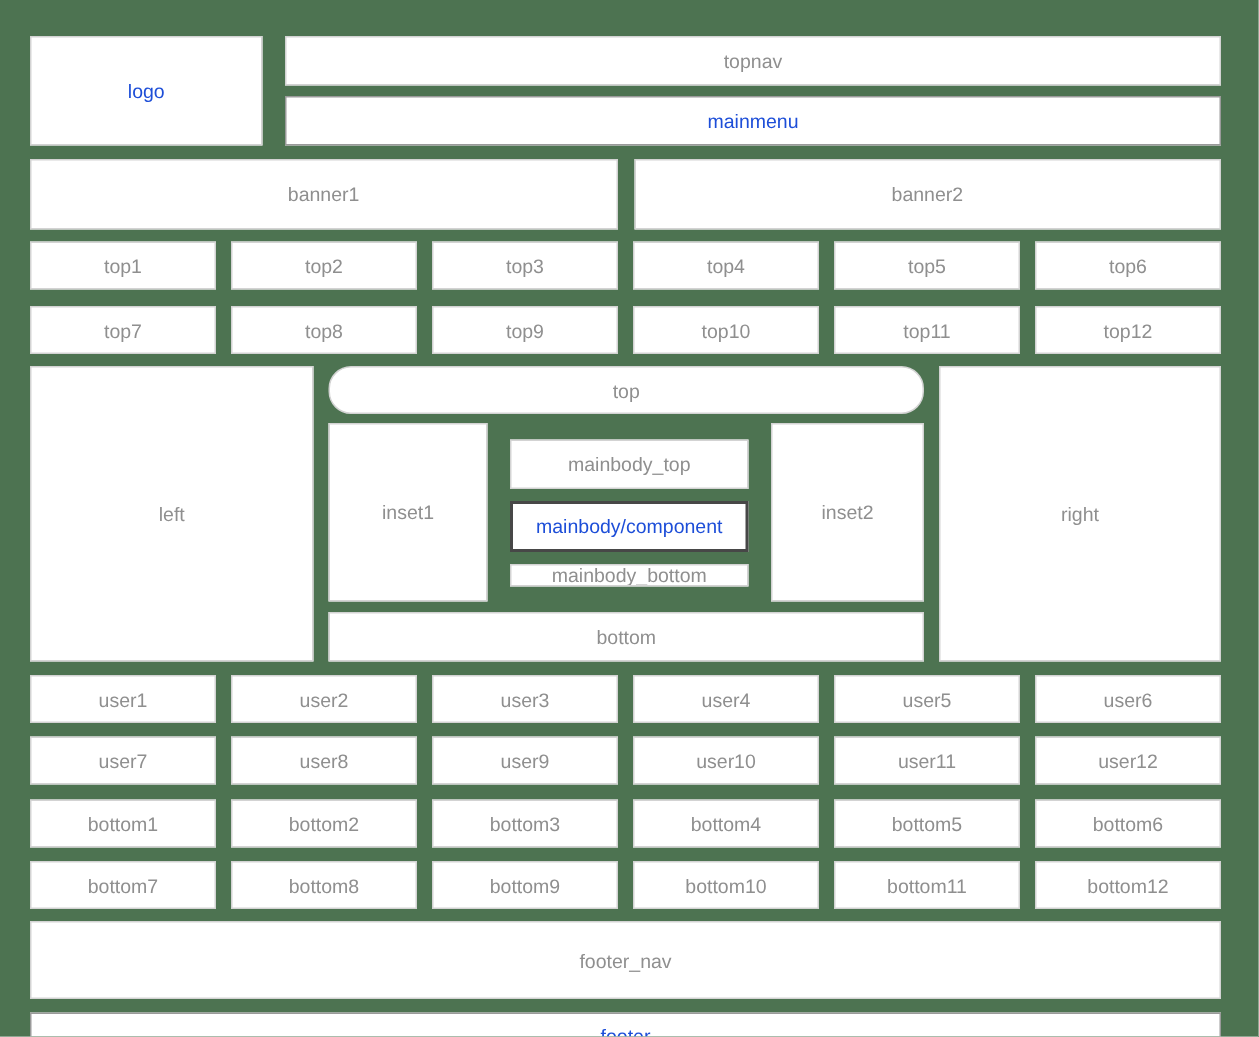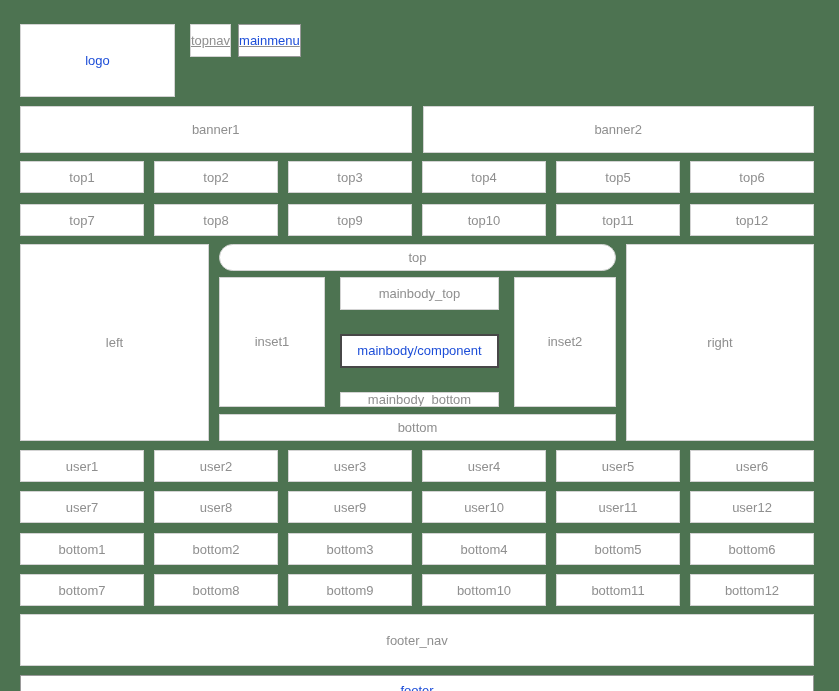--- a/index.html
+++ b/index.html
@@ -24,42 +24,42 @@
     white-space:nowrap;
     overflow:hidden;
   }
   .dark-text { color:#1d4ed8; }
   .dark-border { border-color:#9a9a9a; }
   .component-border { border:2px solid #474747; }
 
   
   .header { display:flex; gap:15px; height:73px; }
   .logo { width:155px; }
-  .header-right { flex:1; display:flex; flex-direction:row; gap:7px;text-decoration:underline; }
+  .header-right { flex:1; display:flex; flex-direction:column; gap:7px; }
   .topnav, .mainmenu { height:33px; }
 
   
   .banner-row { margin-top:9px; display:grid; grid-template-columns:1fr 1fr; gap:11px; height:47px;border-radius:15px; }
 
   
   .grid6 { display:grid; grid-template-columns:repeat(6,1fr); grid-auto-rows:32px; }
   .top-grid    { margin-top:8px;  gap:11px 10px; }
   .user-grid   { margin-top:9px;  gap:9px 10px; }
   .bottom-grid { margin-top:10px; gap:9px 10px; }
 
   
   .middle { margin-top:8px; display:flex; gap:10px; height:197px; }
   .left-col { width:189px; }
   .right-col { width:188px; }
   .center-col { flex:1; display:flex; flex-direction:column; }
   .center-top { height:32px;border-radius:15px; }
   .center-band { flex:1; margin:6px 0 7px; display:flex; gap:15px; }
   .inset1 { width:106px; }
   .inset2 { flex:1; }
-  .main-stack { width:159px; display:flex; flex-direction:column; justify-content:center; gap:24px; }
+  .main-stack { width:159px; display:flex; flex-direction:column; justify-content:center; gap:8px; }
   .mainbody-top { height:33px; }
   .mainbody-component { height:34px; }
   .mainbody-bottom { height:15px; }
   .center-bottom { height:33px; }
 
   
   .footer-nav { margin-top:8px; height:52px; }
   .footer { margin-top:9px; height:30px; }
 </style>
 </head>

